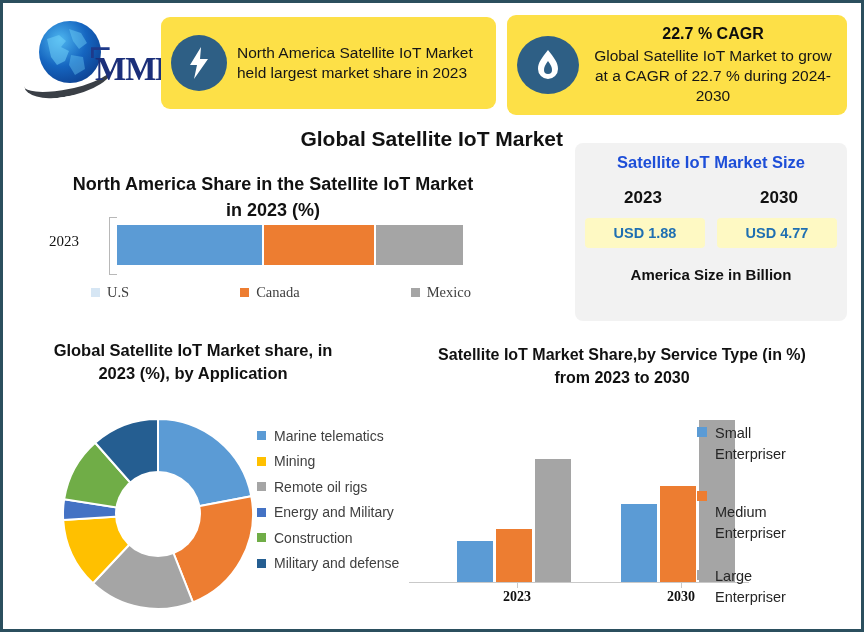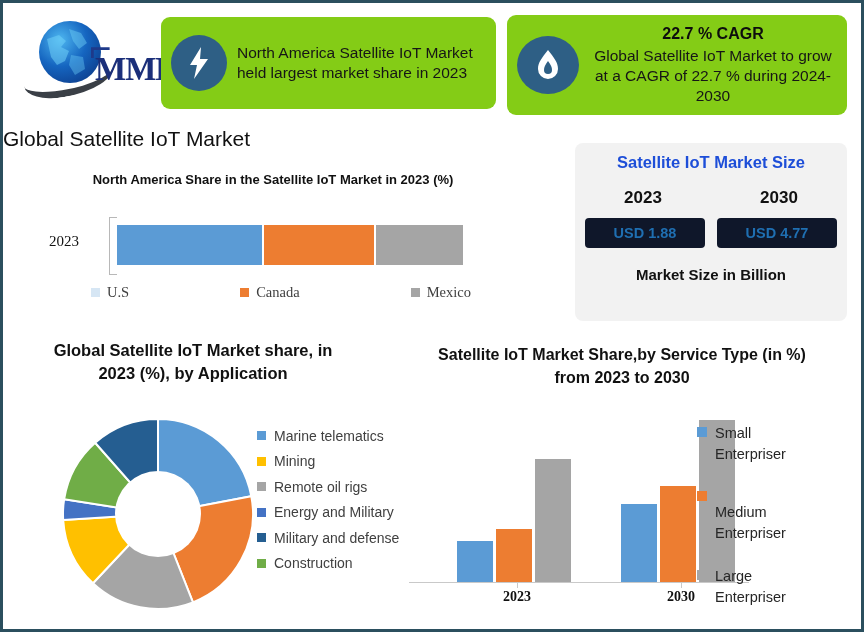--- a/index.html
+++ b/index.html
@@ -14,58 +14,58 @@
   .globe{position:absolute;left:22px;top:6px;width:62px;height:62px;border-radius:50%;
     background:radial-gradient(circle at 34% 30%, #4db6f0 0%, #1565c0 45%, #0a2f7a 100%);}
   .globe-land{position:absolute;left:22px;top:6px;width:62px;height:62px;border-radius:50%;overflow:hidden;}
   .swoosh{position:absolute;left:6px;top:40px;width:92px;height:34px;
     border-bottom:7px solid #3a3f46;border-radius:0 0 60% 40%;transform:rotate(-9deg);}
   .mmr-q{position:absolute;left:72px;top:10px;font-family:"Liberation Serif",serif;
     font-size:40px;font-weight:700;color:#1e3a8a;}
   .mmr-text{position:absolute;left:78px;top:36px;font-family:"Liberation Serif",serif;
     font-size:33px;font-weight:700;color:#1b2f7a;letter-spacing:-1px;}
 
-  .fact-card{position:absolute;background:#84cc16;border-radius:9px;display:flex;align-items:center;}
+  .fact-card{position:absolute;background:#fde047;border-radius:9px;display:flex;align-items:center;}
   .fact-card.c1{left:158px;top:14px;width:335px;height:92px;padding:0 10px;box-sizing:border-box;}
   .fact-card.c2{left:504px;top:12px;width:340px;height:100px;padding:0 10px;box-sizing:border-box;}
   .circ{flex:0 0 auto;width:56px;height:56px;border-radius:50%;background:#2e5f85;
     display:flex;align-items:center;justify-content:center;margin-right:10px;}
   .circ.wide{width:62px;height:58px;border-radius:50%;}
   .fact-text{font-size:15.5px;color:#161616;line-height:1.3;}
   .fact-text.center{text-align:center;width:100%;}
   .cagr-head{font-weight:700;font-size:16px;color:#0d0d0d;display:block;margin-bottom:1px;}
 
   
-  .main-title{position:absolute;left:0;top:124px;width:560px;text-align:left;
-    font-size:21px;font-weight:400;color:#111;}
+  .main-title{position:absolute;left:0;top:124px;width:560px;text-align:right;
+    font-size:21px;font-weight:700;color:#111;}
 
   
   .na-title{position:absolute;left:60px;top:168px;width:420px;text-align:center;
-    font-size:13px;font-weight:700;color:#111;line-height:1.45;}
+    font-size:18px;font-weight:700;color:#111;line-height:1.45;}
   .na-chart{position:absolute;left:88px;top:214px;width:380px;height:60px;}
   .na-axis{position:absolute;left:18px;top:0;width:7px;height:56px;
     border-left:1.4px solid #b8b8b8;border-top:1.4px solid #b8b8b8;border-bottom:1.4px solid #b8b8b8;}
   .na-ylabel{position:absolute;left:-42px;top:16px;font-size:15px;color:#111;
     font-family:"Liberation Serif",serif;}
   .na-bar{position:absolute;left:26px;top:8px;height:40px;display:flex;}
   .na-seg{height:40px;}
   .na-legend{position:absolute;left:88px;top:281px;width:380px;display:flex;
     justify-content:space-between;font-size:14.5px;color:#3f3f3f;
     font-family:"Liberation Serif",serif;}
   .lg{display:flex;align-items:center;gap:7px;}
   .sw{width:9px;height:9px;display:inline-block;}
 
   
   .ms-box{position:absolute;left:572px;top:140px;width:272px;height:178px;
     background:#f2f2f2;border-radius:8px;box-sizing:border-box;padding-top:10px;}
   .ms-title{text-align:center;font-size:16.5px;font-weight:700;color:#1d4ed8;}
   .ms-years{display:flex;margin-top:16px;}
   .ms-col{flex:1;text-align:center;font-size:17px;font-weight:700;color:#111;}
   .ms-pills{display:flex;margin-top:10px;padding:0 10px;gap:12px;}
-  .ms-pill{flex:1;background:#0f172a;border-radius:4px;padding:7px 0;text-align:center;
+  .ms-pill{flex:1;background:#fef9c3;border-radius:4px;padding:7px 0;text-align:center;
     font-size:14.5px;font-weight:700;color:#1f6fb2;}
   .ms-foot{text-align:center;margin-top:18px;font-size:15px;font-weight:700;color:#111;}
 
   
   .donut-title{position:absolute;left:30px;top:336px;width:320px;text-align:center;
     font-size:16.5px;font-weight:700;color:#111;line-height:1.4;}
   .donut-wrap{position:absolute;left:58px;top:414px;width:194px;height:194px;}
   .donut-hole{position:absolute;left:50%;top:50%;width:86px;height:86px;margin:-43px 0 0 -43px;
     background:#fff;border-radius:50%;}
   .donut-legend{position:absolute;left:254px;top:420px;width:200px;font-size:14px;color:#404040;}
@@ -157,21 +157,21 @@
   <div class="ms-box">
     <div class="ms-title">Satellite IoT Market Size</div>
     <div class="ms-years">
       <div class="ms-col">2023</div>
       <div class="ms-col">2030</div>
     </div>
     <div class="ms-pills">
       <div class="ms-pill">USD 1.88</div>
       <div class="ms-pill">USD 4.77</div>
     </div>
-    <div class="ms-foot">Market Size in Billion</div>
+    <div class="ms-foot">America Size in Billion</div>
   </div>
 
   <div class="donut-title">Global Satellite IoT Market share, in 2023 (%), by Application</div>
   <div class="donut-wrap">
     <svg id="donut-svg" width="194" height="194" viewBox="0 0 194 194">
         <path d="M 97 97 L 97 2 A 95 95 0 0 1 190.31728881922544 79.19877511435617 Z" fill="#5B9BD5" stroke="#ffffff" stroke-width="2"></path>
         <path d="M 97 97 L 190.31728881922544 79.19877511435617 A 95 95 0 0 1 131.9718325050444 185.3287661593839 Z" fill="#ED7D31" stroke="#ffffff" stroke-width="2"></path>
         <path d="M 97 97 L 131.9718325050444 185.3287661593839 A 95 95 0 0 1 31.968024936774597 166.25201960503412 Z" fill="#A5A5A5" stroke="#ffffff" stroke-width="2"></path>
         <path d="M 97 97 L 31.968024936774597 166.25201960503412 A 95 95 0 0 1 2.187460799314195 102.96509935528483 Z" fill="#FFC000" stroke="#ffffff" stroke-width="2"></path>
         <path d="M 97 97 L 2.187460799314195 102.96509935528483 A 95 95 0 0 1 3.169607643461916 82.13872582117813 Z" fill="#4472C4" stroke="#ffffff" stroke-width="2"></path>
@@ -191,26 +191,26 @@
       </div>
       <div class="row">
         <span class="sw" style="background: rgb(165, 165, 165);"></span>
         <span>Remote oil rigs</span>
       </div>
       <div class="row">
         <span class="sw" style="background: rgb(68, 114, 196);"></span>
         <span>Energy and Military</span>
       </div>
       <div class="row">
+        <span class="sw" style="background: rgb(112, 173, 71);"></span>
+        <span>Construction</span>
+      </div>
+      <div class="row">
         <span class="sw" style="background: rgb(37, 94, 145);"></span>
         <span>Military and defense</span>
-      </div>
-      <div class="row">
-        <span class="sw" style="background: rgb(112, 173, 71);"></span>
-        <span>Construction</span>
       </div>
     </div>
 
   <div class="svc-title">Satellite IoT Market Share,by Service Type (in %) from 2023 to 2030</div>
   <div class="svc-plot" id="svc-plot">
     <div class="svc-base"></div>
   <div class="grp" style="left: 48px;">
         <div class="bar" style="height: 41.0667px; background: rgb(91, 155, 213);"></div>
         <div class="bar" style="height: 52.8px; background: rgb(237, 125, 49);"></div>
         <div class="bar" style="height: 123.2px; background: rgb(165, 165, 165);"></div>

